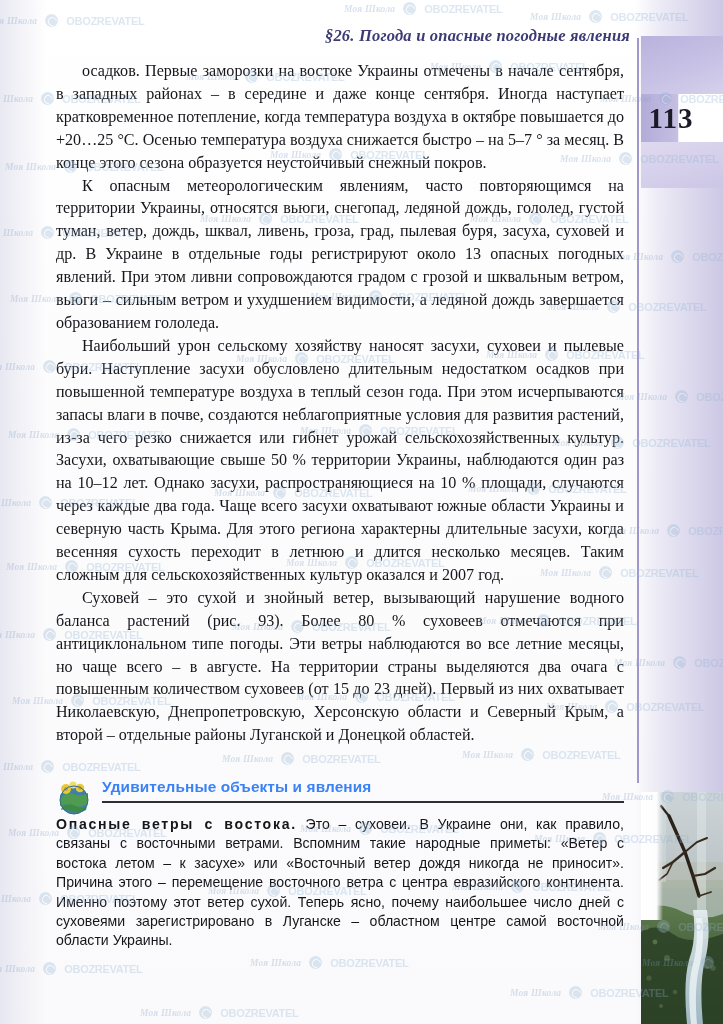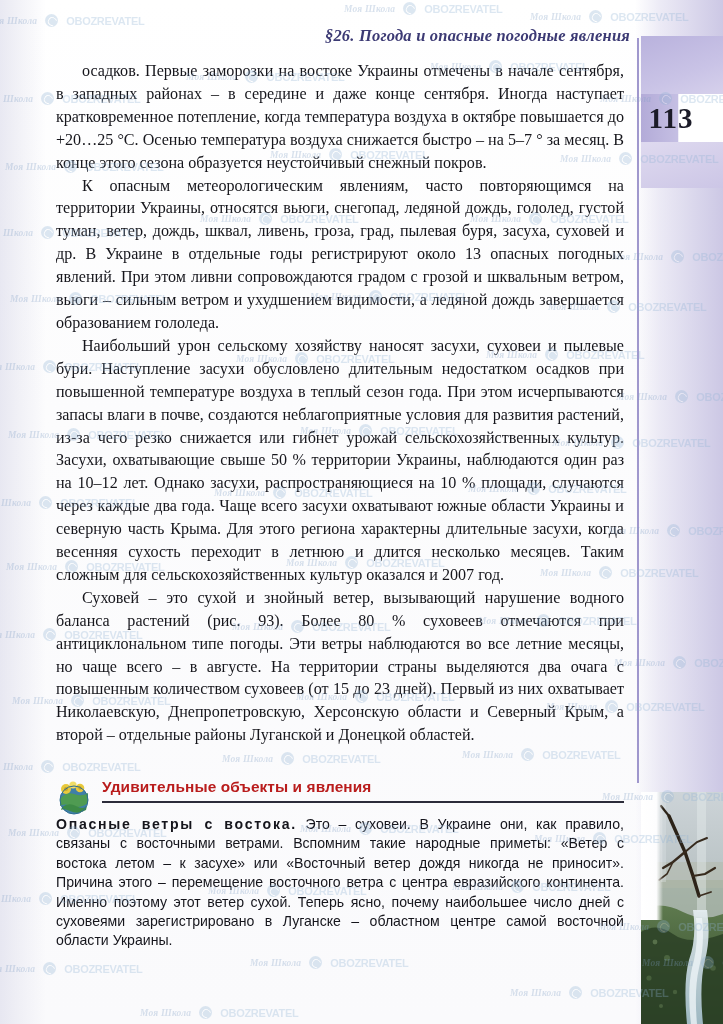--- a/index.html
+++ b/index.html
@@ -127,21 +127,21 @@
     width: 36px; height: 38px;
     flex: 0 0 36px;
     position: relative;
     margin-top: 1px;
   }
   .wonder-title-wrap { flex: 1; padding-top: 2px; }
   .wonder-title {
     font-family: "Liberation Sans", sans-serif;
     font-weight: 700;
     font-size: 15.4px;
-    color: #b91c1c;
+    color: #3b82f6;
     letter-spacing: .1px;
     padding-bottom: 5px;
   }
   .wonder-underline {
     height: 1.6px;
     background: #2c2c3a;
     width: 100%;
     margin-bottom: 8px;
   }
   p.wonder-para {

